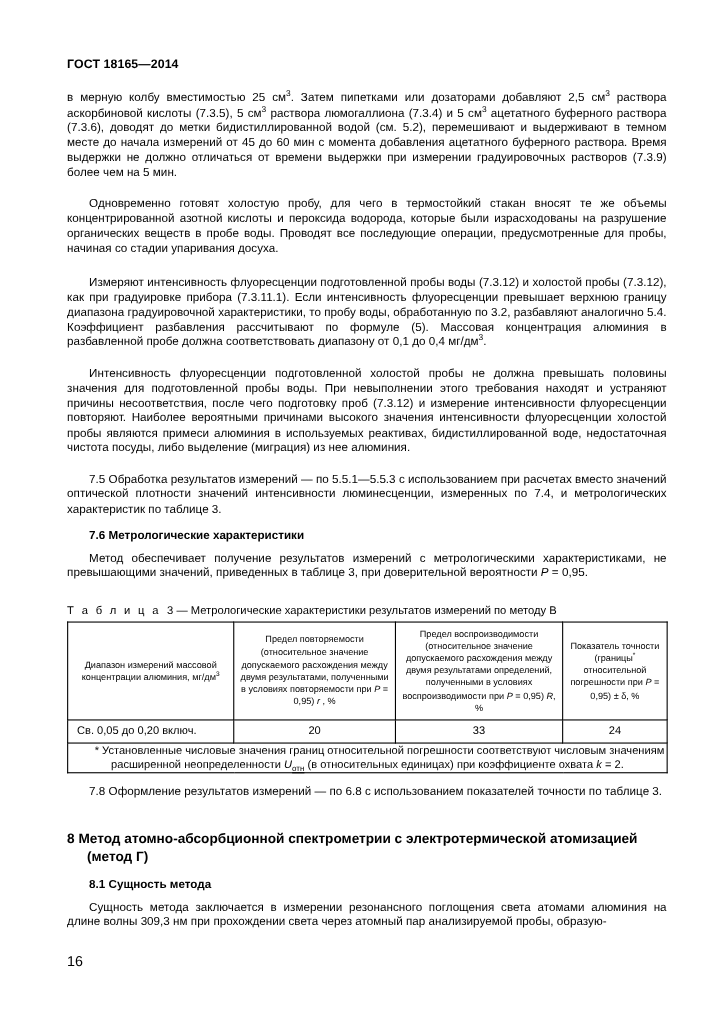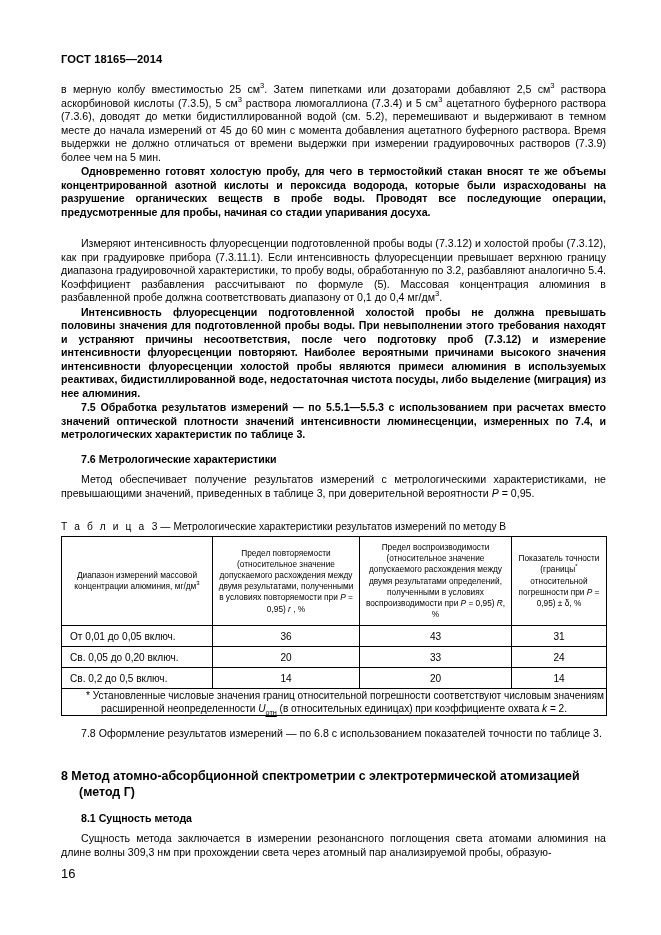--- a/index.html
+++ b/index.html
@@ -42,21 +42,21 @@
   
   .body-block {
     font-size: 10.6px;
     line-height: 13.5px;
     text-align: justify;
     text-justify: inter-word;
     margin: 0;
     letter-spacing: 0.01px;
   }
   .body-block.indent { text-indent: 20px; }
-  .body-block + .body-block { margin-top: 1px; font-weight: bold; }
+  .body-block + .body-block { margin-top: 15px; }
 
   .sec-head {
     font-size: 10.6px;
     font-weight: bold;
     line-height: 13.5px;
     margin: 0;
     padding-left: 20px;
   }
 
   .h1-head {
@@ -185,38 +185,26 @@
       <thead>
         <tr>
           <td>Диапазон измерений массовой концентрации алюминия, мг/дм<sup>3</sup></td>
           <td>Предел повторяемости (относительное значение допускаемого расхождения между двумя результатами, полученными в условиях повторяемости при <span class="it">P</span> = 0,95) <span class="it">r</span> , %</td>
           <td>Предел воспроизводимости (относительное значение допускаемого расхождения между двумя результатами определений, полученными в условиях воспроизводимости при <span class="it">P</span> = 0,95) <span class="it">R</span>, %</td>
           <td>Показатель точности (границы<sup>*</sup> относительной погрешности при <span class="it">P</span> = 0,95) ± δ, %</td>
         </tr>
       </thead>
       <tbody>
         <tr>
-          <td class="rowlabel">От 0,01 до 0,05 включ.</td>
-          <td>36</td>
-          <td>43</td>
-          <td>31</td>
-        </tr>
-        <tr>
           <td class="rowlabel">Св. 0,05 до 0,20 включ.</td>
           <td>20</td>
           <td>33</td>
           <td>24</td>
         </tr>
         <tr>
-          <td class="rowlabel">Св. 0,2 до 0,5 включ.</td>
-          <td>14</td>
-          <td>20</td>
-          <td>14</td>
-        </tr>
-        <tr>
           <td class="footnote" colspan="4">* Установленные числовые значения границ относительной погрешности соответствуют числовым значениям расширенной неопределенности <span class="it">U</span><sub>отн</sub> (в относительных единицах) при коэффициенте охвата <span class="it">k</span> = 2.</td>
         </tr>
       </tbody>
     </table>
 
     <div class="spacer-md"></div>
 
 
     <p class="body-block indent">7.8  Оформление результатов измерений — по 6.8 с использованием показателей точности по таблице 3.</p>
 

